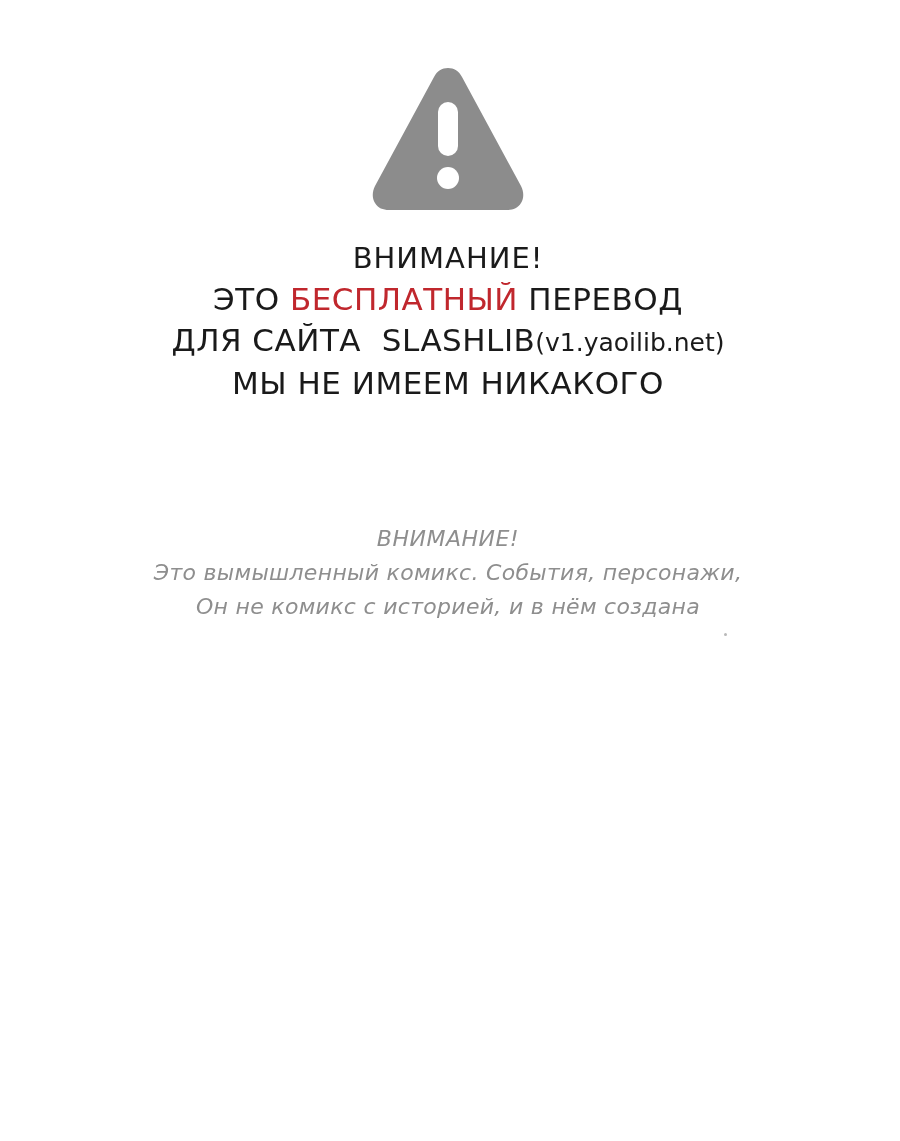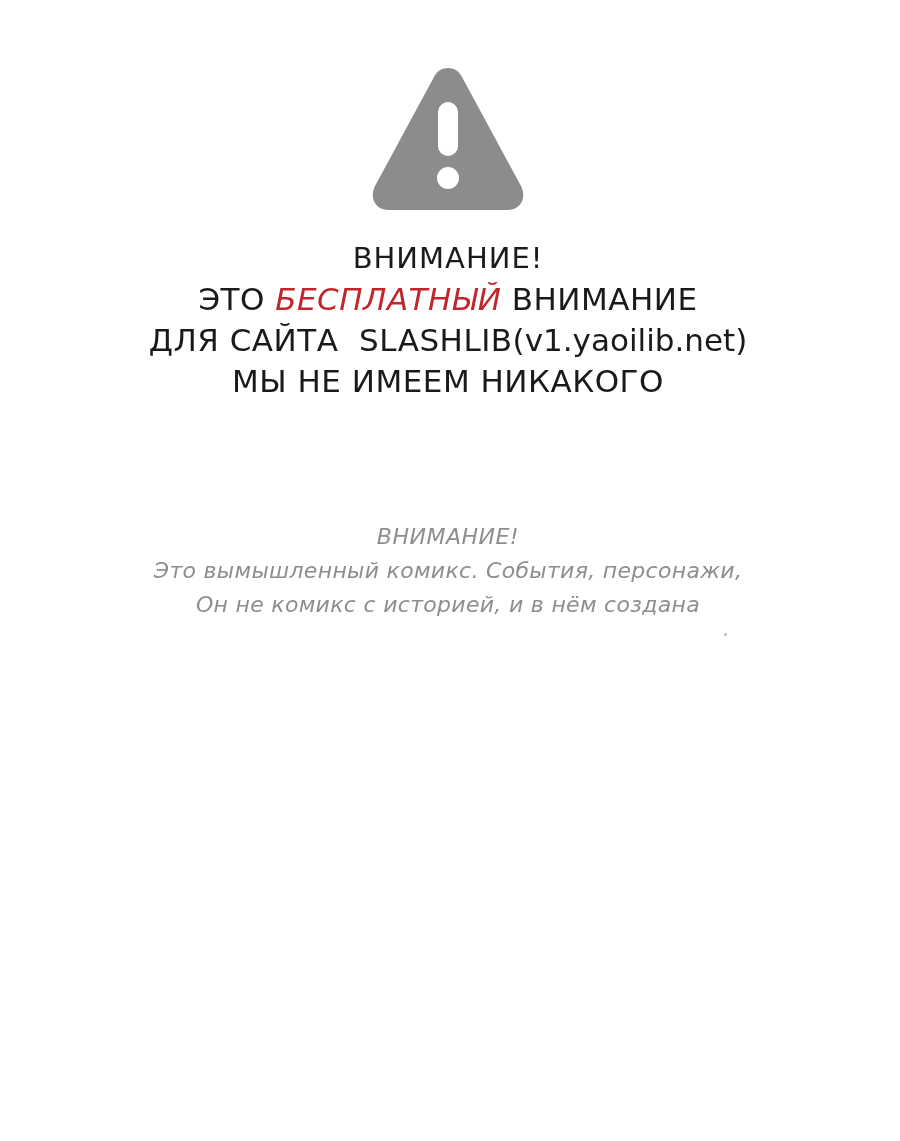--- a/index.html
+++ b/index.html
@@ -46,24 +46,23 @@
     line-height: 41px;
     font-weight: 500;
     white-space: pre;
   }
   .notice-line.first {
     font-size: 29px;
     letter-spacing: 1px;
   }
   .accent {
     color: #c0272d;
-    font-style: italic;
   }
   .site-url {
-    font-size: 31px;
+    font-size: 25px;
     letter-spacing: 0px;
   }
 
   
   .disclaimer {
     margin-top: 118px;
     text-align: center;
     color: #8e8e8e;
     font-family: "DejaVu Sans", sans-serif;
     font-style: italic;
@@ -99,21 +98,21 @@
       <svg class="warning-icon" width="160" height="150" viewBox="0 0 160 150" xmlns="http://www.w3.org/2000/svg" aria-hidden="true">
         <path d="M80 6 C86 6 91 9 94 15 L153 124 C156 130 156 136 153 141 C150 146 145 148 139 148 L21 148 C15 148 10 146 7 141 C4 136 4 130 7 124 L66 15 C69 9 74 6 80 6 Z" fill="#8c8c8c"></path>
         <rect x="70" y="40" width="20" height="54" rx="10" fill="#ffffff"></rect>
         <circle cx="80" cy="116" r="11" fill="#ffffff"></circle>
       </svg>
     </span>
   </div>
 
   <div class="notice">
     <div class="notice-line first">ВНИМАНИЕ!</div>
-    <div class="notice-line"><span>ЭТО </span><span class="accent">БЕСПЛАТНЫЙ</span><span> ВНИМАНИЕ</span></div>
+    <div class="notice-line"><span>ЭТО </span><span class="accent">БЕСПЛАТНЫЙ</span><span> ПЕРЕВОД</span></div>
     <div class="notice-line"><span>ДЛЯ САЙТА  SLASHLIB</span><span class="site-url">(v1.yaoilib.net)</span></div>
     <div class="notice-line">МЫ НЕ ИМЕЕМ НИКАКОГО</div>
   </div>
 
   <div class="disclaimer">
     <div class="disclaimer-title">ВНИМАНИЕ!</div>
     <div class="disclaimer-line">Это вымышленный комикс. События, персонажи,</div>
     <div class="disclaimer-line">Он не комикс с историей, и в нём создана</div>
   </div>
 

